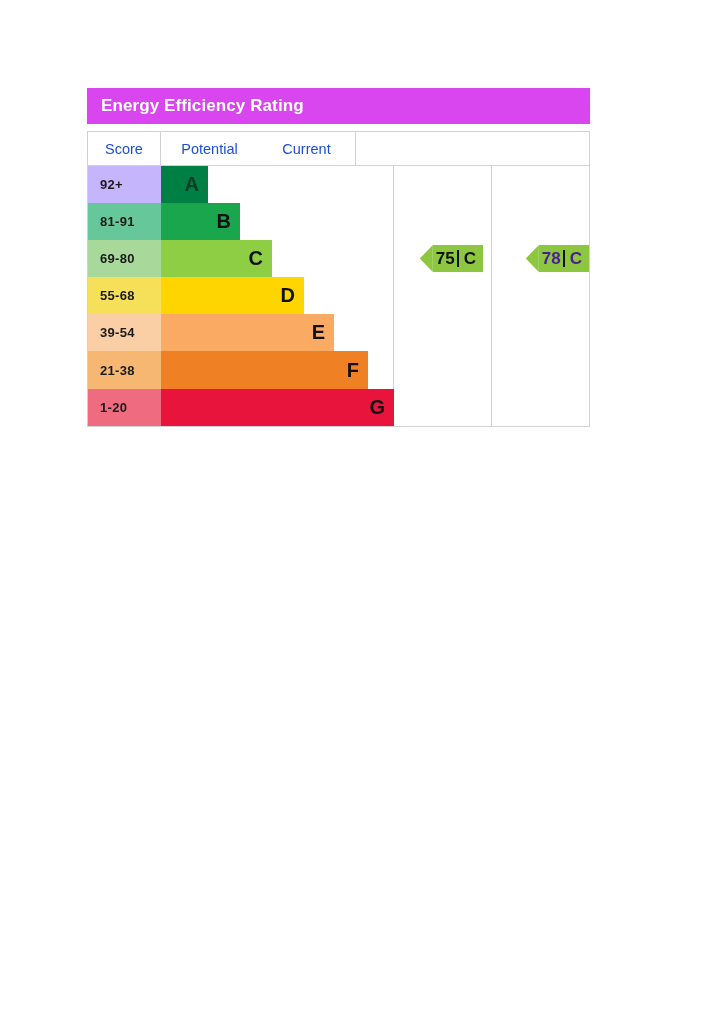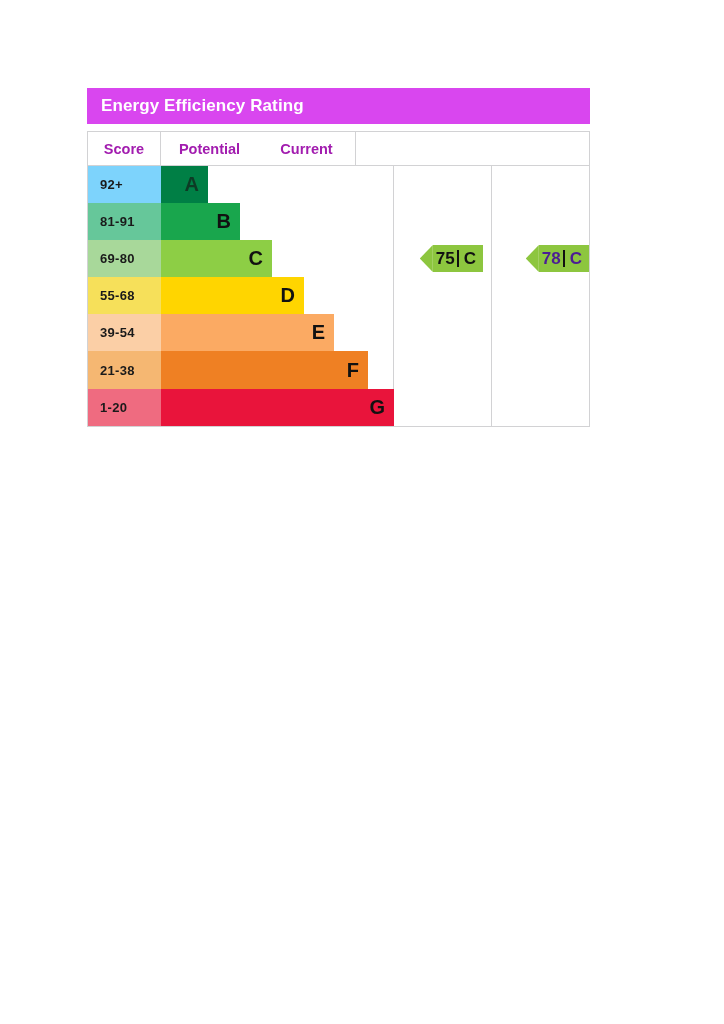--- a/index.html
+++ b/index.html
@@ -48,22 +48,22 @@
   }
 
   .epc-head {
     display: flex;
     height: 34px;
     border-bottom: 1px solid #d2d2d4;
     box-sizing: border-box;
   }
   .epc-head .cell {
     font-size: 14.5px;
-    font-weight: bold;
-    color: #a21caf;
+    font-weight: normal;
+    color: #1d4ed8;
     display: flex;
     align-items: center;
     box-sizing: border-box;
   }
   .hc-score {
     width: 73px;
     justify-content: center;
     border-right: 1px solid #d2d2d4;
   }
   .hc-rating {
@@ -182,21 +182,21 @@
     <div class="epc-head">
       <div class="cell hc-score">Score</div>
       <div class="cell hc-potential">Potential</div>
       <div class="cell hc-current">Current</div>
     </div>
 
     <div class="epc-body">
 
       <div class="epc-bands" id="bands-container">
           <div class="band">
-            <div class="band-score" style="background: #7dd3fc;">92+</div>
+            <div class="band-score" style="background: #c4b5fd;">92+</div>
             <div class="band-bar letter-a" style="background: rgb(0, 127, 69); width: 47px; flex: 0 0 47px; color: rgb(13, 59, 37);">A</div>
           </div>
           <div class="band">
             <div class="band-score" style="background: rgb(102, 199, 154);">81-91</div>
             <div class="band-bar" style="background: rgb(25, 166, 77); width: 79px; flex: 0 0 79px; color: rgb(17, 17, 17);">B</div>
           </div>
           <div class="band">
             <div class="band-score" style="background: rgb(168, 216, 154);">69-80</div>
             <div class="band-bar" style="background: rgb(141, 206, 69); width: 111px; flex: 0 0 111px; color: rgb(17, 17, 17);">C</div>
           </div>

